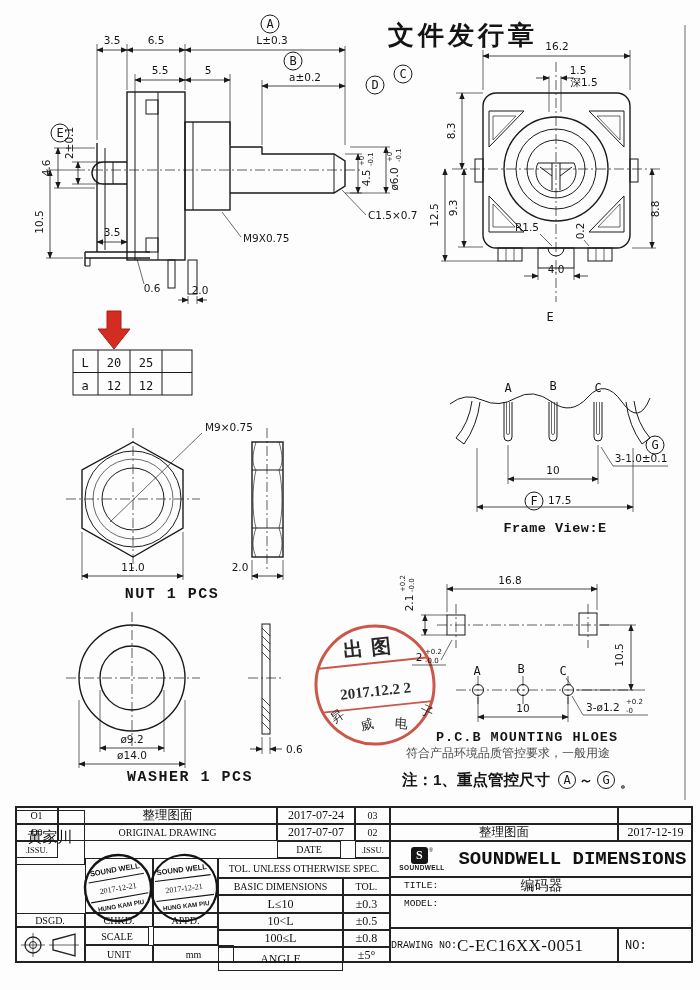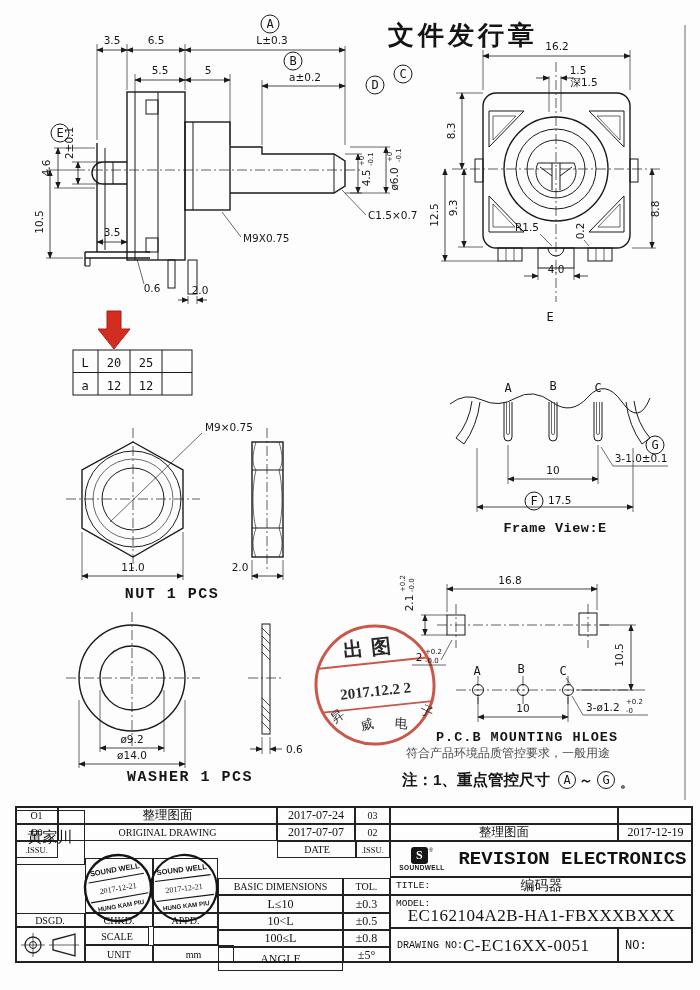--- a/index.html
+++ b/index.html
@@ -21,21 +21,21 @@
   .hatch{stroke:#1a1a1a;stroke-width:.8}
   
   .cell{position:absolute;border:1px solid #222;box-sizing:border-box;display:flex;align-items:center;justify-content:center;font:11px "Liberation Serif",serif;background:transparent}
   .tbl-outer{position:absolute;left:15px;top:806px;width:678px;height:157px;border:2px solid #222;box-sizing:border-box}
   .lab-s{font:10px "Liberation Serif",serif}
   .lab-xs{font:8.5px "Liberation Serif",serif}
   .v-serif{font:12px "Liberation Serif",serif}
   .cjk-c{font:12.5px "Liberation Sans",sans-serif}
   .company{font:700 19px "Liberation Mono",monospace;letter-spacing:0px}
   .model{font:17px "Liberation Serif",serif;letter-spacing:.5px}
-  .corner-label{position:absolute;left:5px;top:2px;font:9.5px "Liberation Mono",monospace}
+  .corner-label{position:absolute;left:13px;top:2px;font:9.5px "Liberation Mono",monospace}
   .head-stamp{position:absolute;left:388px;top:18px;font:700 26px "Liberation Serif",serif;letter-spacing:4px;color:#141414}
 </style>
 </head>
 <body>
 
 <div class="page">
 
   <div class="head-stamp">文件发行章</div>
 
   <svg width="700" height="800" viewBox="0 0 700 800">
@@ -427,21 +427,21 @@
   <div class="cell cjk-c" style="left:58px;top:806px;width:219px;height:18px">整理图面</div>
   <div class="cell v-serif" style="left:277px;top:806px;width:78px;height:18px">2017-07-24</div>
   <div class="cell lab-s" style="left:355px;top:806px;width:35px;height:18px">03</div>
 
   <div class="cell lab-s" style="left:15px;top:824px;width:43px;height:17px">O0</div>
   <div class="cell lab-s" style="left:58px;top:824px;width:219px;height:17px">ORIGINAL  DRAWING</div>
   <div class="cell v-serif" style="left:277px;top:824px;width:78px;height:17px">2017-07-07</div>
   <div class="cell lab-s" style="left:355px;top:824px;width:35px;height:17px">02</div>
 
   <div class="cell lab-xs" style="left:15px;top:841px;width:43px;height:17px">.ISSU.</div>
-  <div class="cell lab-s" style="left:277px;top:841px;width:80px;height:17px">DATE</div>
+  <div class="cell lab-s" style="left:277px;top:841px;width:64px;height:17px">DATE</div>
   <div class="cell lab-xs" style="left:355px;top:841px;width:35px;height:17px">.ISSU.</div>
 
   <div class="cell" style="left:15px;top:810px;width:70px;height:55px;font:15px 'Liberation Sans',sans-serif">黄家川</div>
   <div class="cell" style="left:85px;top:858px;width:68px;height:55px"></div>
   <div class="cell" style="left:153px;top:858px;width:65px;height:55px"></div>
   <div class="cell lab-s" style="left:15px;top:913px;width:70px;height:14px">DSGD.</div>
   <div class="cell lab-s" style="left:85px;top:913px;width:68px;height:14px">CHKD.</div>
   <div class="cell lab-s" style="left:153px;top:913px;width:65px;height:14px">APPD.</div>
   <div class="cell" style="left:15px;top:927px;width:70px;height:36px">
     <svg width="66" height="34" viewBox="0 0 66 34" style="position:static">
@@ -451,20 +451,21 @@
       <line x1="4" y1="17" x2="28" y2="17" stroke="#222" stroke-width=".7"></line>
       <polygon points="36,12 58,6 58,28 36,22" fill="none" stroke="#222" stroke-width="1.3"></polygon>
       <line x1="32" y1="17" x2="62" y2="17" stroke="#222" stroke-width=".7"></line>
     </svg>
   </div>
   <div class="cell lab-s" style="left:85px;top:927px;width:64px;height:18px">SCALE</div>
   <div class="cell lab-s" style="left:153px;top:927px;width:65px;height:18px"></div>
   <div class="cell lab-s" style="left:85px;top:945px;width:68px;height:18px">UNIT</div>
   <div class="cell lab-s" style="left:153px;top:945px;width:81px;height:18px">mm</div>
 
+  <div class="cell lab-s" style="left:218px;top:858px;width:172px;height:20px">TOL. UNLESS OTHERWISE SPEC.</div>
   <div class="cell lab-s" style="left:218px;top:878px;width:125px;height:17px">BASIC DIMENSIONS</div>
   <div class="cell lab-s" style="left:343px;top:878px;width:47px;height:17px">TOL.</div>
   <div class="cell v-serif" style="left:218px;top:895px;width:125px;height:18px">L≤10</div>
   <div class="cell v-serif" style="left:343px;top:895px;width:47px;height:18px">±0.3</div>
   <div class="cell v-serif" style="left:218px;top:913px;width:125px;height:17px">10&lt;L</div>
   <div class="cell v-serif" style="left:343px;top:913px;width:47px;height:17px">±0.5</div>
   <div class="cell v-serif" style="left:218px;top:930px;width:125px;height:17px">100≤L</div>
   <div class="cell v-serif" style="left:343px;top:930px;width:47px;height:17px">±0.8</div>
   <div class="cell v-serif" style="left:218px;top:947px;width:125px;height:24px">ANGLE</div>
   <div class="cell v-serif" style="left:343px;top:947px;width:47px;height:16px">±5°</div>
@@ -475,33 +476,32 @@
   <div class="cell v-serif" style="left:618px;top:824px;width:75px;height:17px">2017-12-19</div>
 
   <div class="cell" style="left:390px;top:841px;width:303px;height:36px;justify-content:flex-start">
     <div style="width:62px;display:flex;flex-direction:column;align-items:center;justify-content:center">
       <div style="display:flex;align-items:flex-start">
         <div style="width:17px;height:17px;background:#151515;border-radius:3px;color:#fff;display:flex;align-items:center;justify-content:center;font:700 12px 'Liberation Serif',serif">S</div>
         <span style="font:6px 'Liberation Sans',sans-serif;margin-left:1px">®</span>
       </div>
       <span style="font:700 6.5px 'Liberation Sans',sans-serif;letter-spacing:.4px">SOUNDWELL</span>
     </div>
-    <div class="company" style="flex:1;text-align:center">REVISION ELECTRONICS</div>
+    <div class="company" style="flex:1;text-align:center">SOUNDWELL DIMENSIONS</div>
   </div>
 
   <div class="cell" style="left:390px;top:877px;width:303px;height:18px">
     <span class="corner-label">TITLE:</span>
     <span style="font:14px 'Liberation Sans',sans-serif">编码器</span>
   </div>
   <div class="cell" style="left:390px;top:895px;width:303px;height:33px">
     <span class="corner-label">MODEL:</span>
-    <span class="model" style="margin-top:8px">EC162104A2B-HA1-FBXXXBXXX</span>
   </div>
   <div class="cell" style="left:390px;top:928px;width:228px;height:35px;justify-content:flex-start">
-    <span style="font:10px 'Liberation Mono',monospace;margin-left:6px">DRAWING NO:</span>
+    <span style="font:10px 'Liberation Mono',monospace;">DRAWING NO:</span>
     <span class="model" style="">C-EC16XX-0051</span>
   </div>
   <div class="cell" style="left:618px;top:928px;width:75px;height:35px;justify-content:flex-start">
     <span style="font:12px 'Liberation Mono',monospace;margin-left:6px">NO:</span>
   </div>
 
   <svg width="170" height="96" viewBox="0 0 170 96" style="left:78px;top:842px;z-index:5">
     <g transform="rotate(-10 40 46)">
       <circle cx="40" cy="46" r="33" fill="none" stroke="#151515" stroke-width="2.4"></circle>
       <text x="40" y="30" text-anchor="middle" style="font:700 7.5px 'Liberation Sans',sans-serif">SOUND WELL</text>

